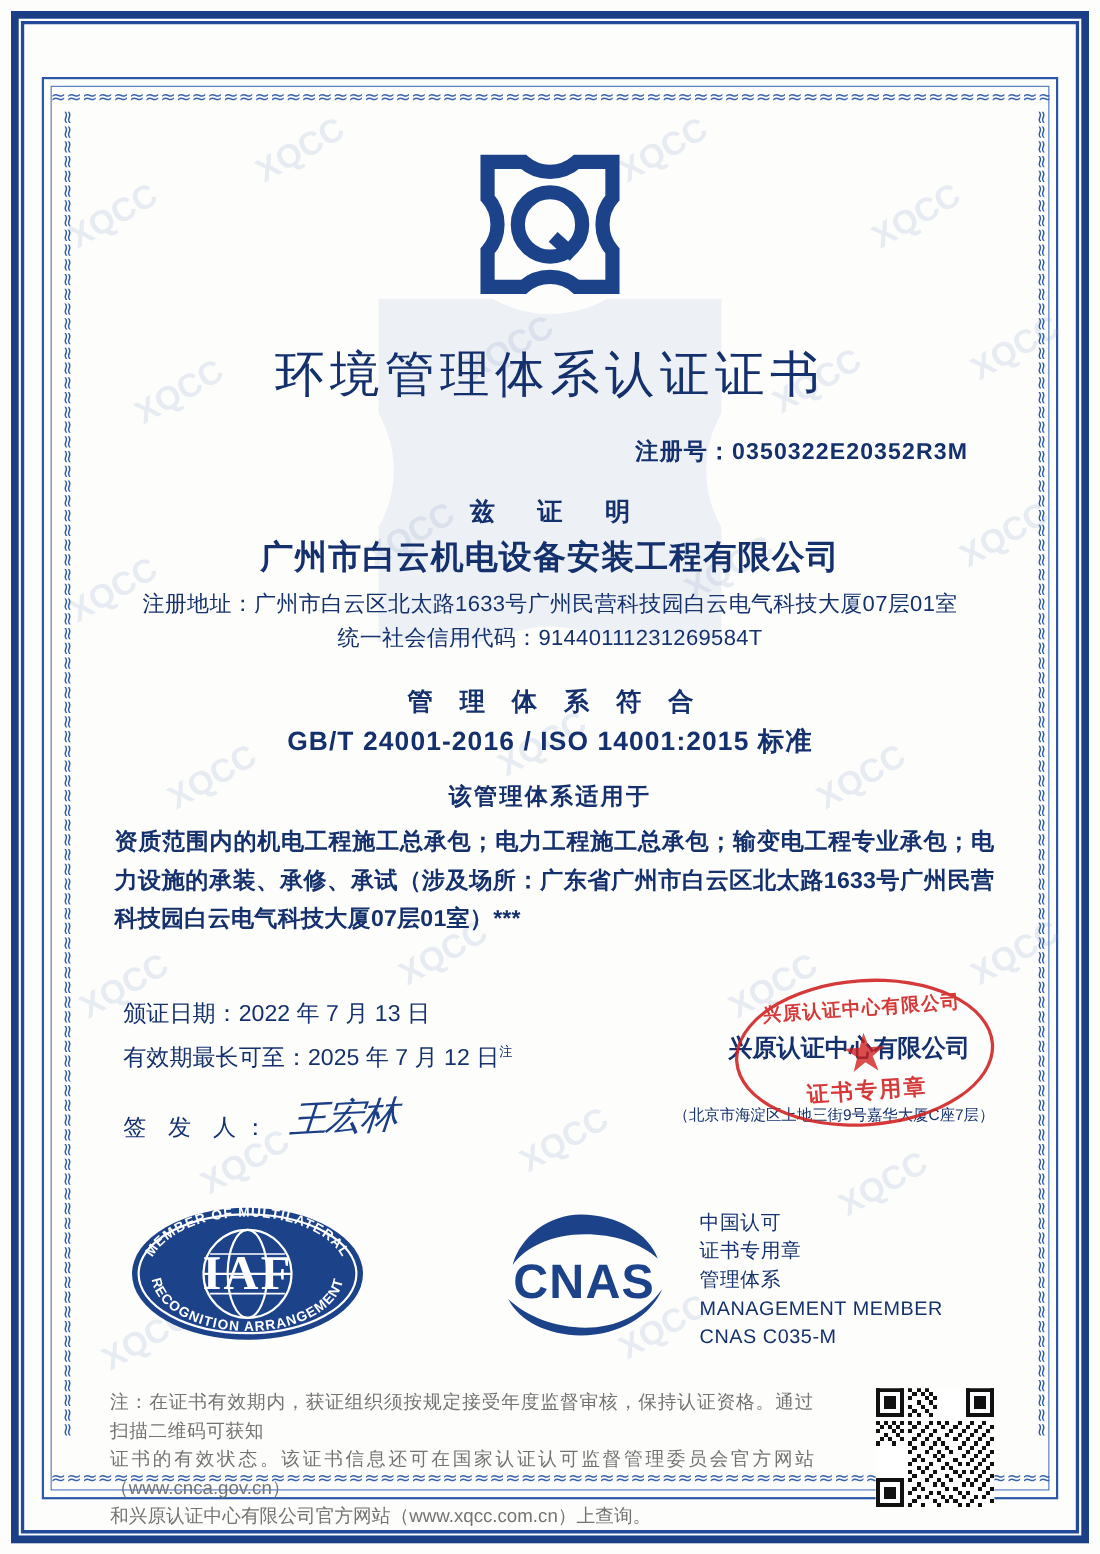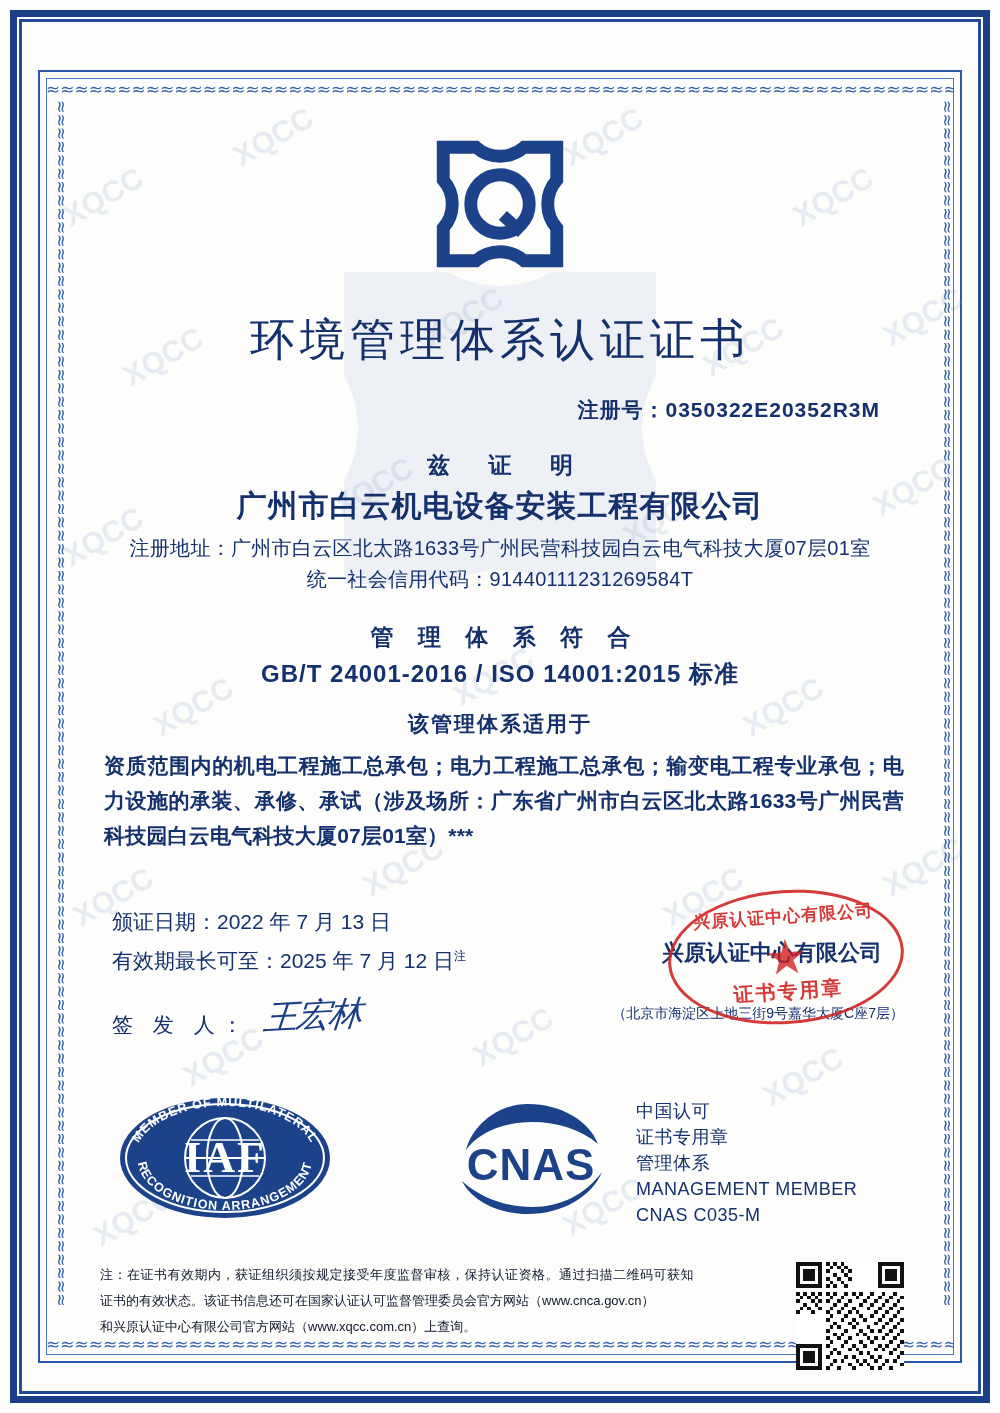--- a/index.html
+++ b/index.html
@@ -314,23 +314,23 @@
     height: 108px;
     background: #ffffff;
   }
 
   
   .footnote {
     position: absolute;
     left: 100px;
     top: 1262px;
     width: 640px;
-    font-size: 13px;
+    font-size: 17px;
     line-height: 26px;
-    color: #0f172a;
+    color: #737373;
     text-align: justify;
   }
   .footnote .lead { letter-spacing: .5px; }
 </style>
 </head>
 <body>
 
 <div class="page">
 
   <div class="frame-outer"></div>

